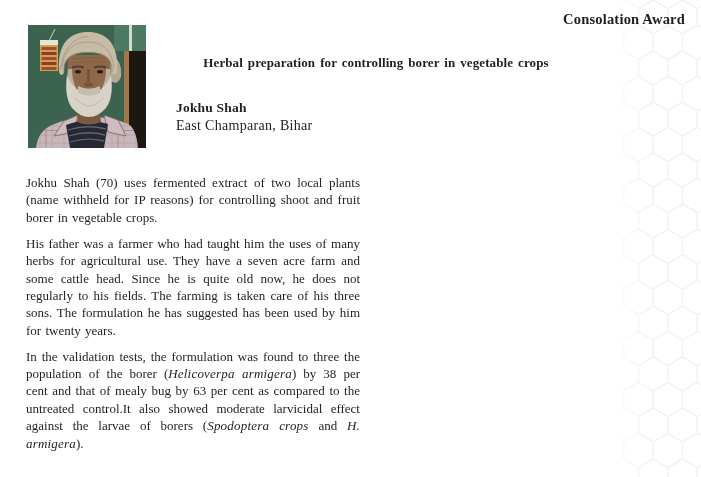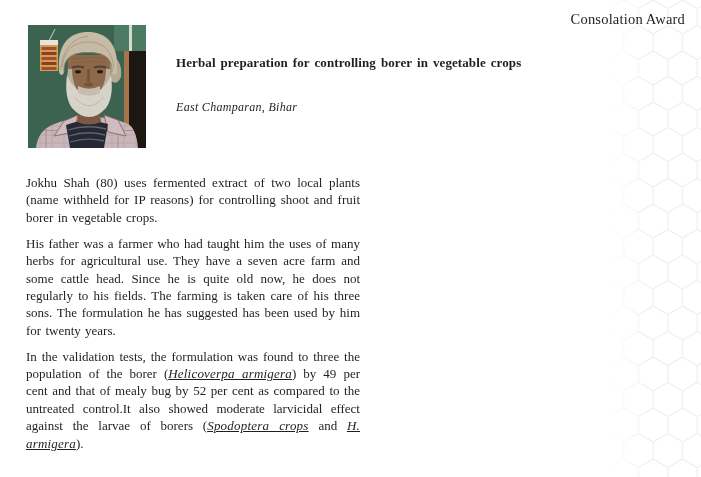--- a/index.html
+++ b/index.html
@@ -5,39 +5,39 @@
   html,body{margin:0;padding:0;}
   body{
     width:701px;height:477px;position:relative;overflow:hidden;
     background:#ffffff;
     font-family:"Liberation Serif","DejaVu Serif",serif;
     color:#1f1f1f;
   }
   .hex-strip{position:absolute;top:0;right:0;width:92px;height:477px;z-index:0;}
   .award{
     position:absolute;top:11px;right:16px;z-index:2;
-    font-size:14.5px;font-weight:normal;letter-spacing:.2px;
+    font-size:14.5px;font-weight:bold;letter-spacing:.2px;
   }
   .photo{
     position:absolute;left:28px;top:25px;width:118px;height:123px;z-index:1;
     display:block;
   }
   .title{
     position:absolute;left:176px;top:55px;width:400px;margin:0;z-index:1;
-    font-size:13px;font-weight:bold;word-spacing:1.6px;letter-spacing:.1px;
+    font-size:13px;font-weight:bold;word-spacing:1.6px;letter-spacing:.1px;text-align:center;
   }
   .byline{position:absolute;left:176px;top:99px;z-index:1;line-height:17.5px;}
   .byline .name{font-size:13.5px;font-weight:bold;letter-spacing:.2px;}
-  .byline .loc{font-size:12px;letter-spacing:.3px;font-style:italic;}
+  .byline .loc{font-size:14px;letter-spacing:.3px;}
   .body-col{
     position:absolute;left:26px;top:174px;width:334px;z-index:1;
     font-size:13px;line-height:17.4px;text-align:justify;word-spacing:1px;
   }
   .body-col p{margin:0 0 8.5px 0;}
-  .body-col i{letter-spacing:.2px;text-decoration:underline;}
+  .body-col i{letter-spacing:.2px;}
 </style>
 </head>
 <body>
 
 <svg class="hex-strip" viewBox="0 0 92 477" xmlns="http://www.w3.org/2000/svg" aria-hidden="true">
   <defs>
     <pattern id="hex" width="29.4" height="51" patternUnits="userSpaceOnUse">
       <path d="M14.7,0 L29.4,8.5 L29.4,25.5 L14.7,34 L0,25.5 L0,8.5 Z M14.7,34 L14.7,51" fill="none" stroke="#ececec" stroke-width="1"></path>
     </pattern>
     <linearGradient id="fade" x1="0" y1="0" x2="1" y2="0">
@@ -116,20 +116,21 @@
 
     <path d="M31,46 C29,16 44,7 60,7 C76,7 91,16 89,46 C89,50 85,52 84,47 C85,33 76,27 60,27 C44,27 35,33 36,47 C35,52 31,50 31,46 Z" fill="#c6bca6"></path>
     <path d="M34,42 C37,23 47,17 60,17 C73,17 83,23 86,42 M32.5,45 C34,27 44,12 60,11.5" stroke="#a89d86" stroke-width="1" fill="none"></path>
     <path d="M36,47 C35,33 44,27.5 60,27.5 C76,27.5 85,33 84,47" stroke="#96896f" stroke-width="0.9" fill="none"></path>
   </g>
 </svg>
 
 <h1 class="title">Herbal preparation for controlling borer in vegetable crops</h1>
 
 <div class="byline">
+  <div class="name">Jokhu Shah</div>
   <div class="loc">East Champaran, Bihar</div>
 </div>
 
 <div class="body-col">
-  <p><span>Jokhu Shah (80) uses fermented extract of two local plants (name withheld for IP reasons) for controlling shoot and fruit borer in vegetable crops.</span></p>
+  <p><span>Jokhu Shah (70) uses fermented extract of two local plants (name withheld for IP reasons) for controlling shoot and fruit borer in vegetable crops.</span></p>
   <p><span>His father was a farmer who had taught him the uses of many herbs for agricultural use. They have a seven acre farm and some cattle head. Since he is quite old now, he does not regularly to his fields. The farming is taken care of his three sons. The formulation he has suggested has been used by him for twenty years.</span></p>
-  <p><span>In the validation tests, the formulation was found to three the population of the borer (</span><i>Helicoverpa armigera</i><span>) by 49 per cent  and that of mealy bug by 52 per cent as compared to the untreated control.It also showed moderate larvicidal effect against the larvae of borers (</span><i>Spodoptera crops</i><span> and </span><i>H. armigera</i><span>).</span></p>
+  <p><span>In the validation tests, the formulation was found to three the population of the borer (</span><i>Helicoverpa armigera</i><span>) by 38 per cent  and that of mealy bug by 63 per cent as compared to the untreated control.It also showed moderate larvicidal effect against the larvae of borers (</span><i>Spodoptera crops</i><span> and </span><i>H. armigera</i><span>).</span></p>
 </div>
 
 </body></html>

